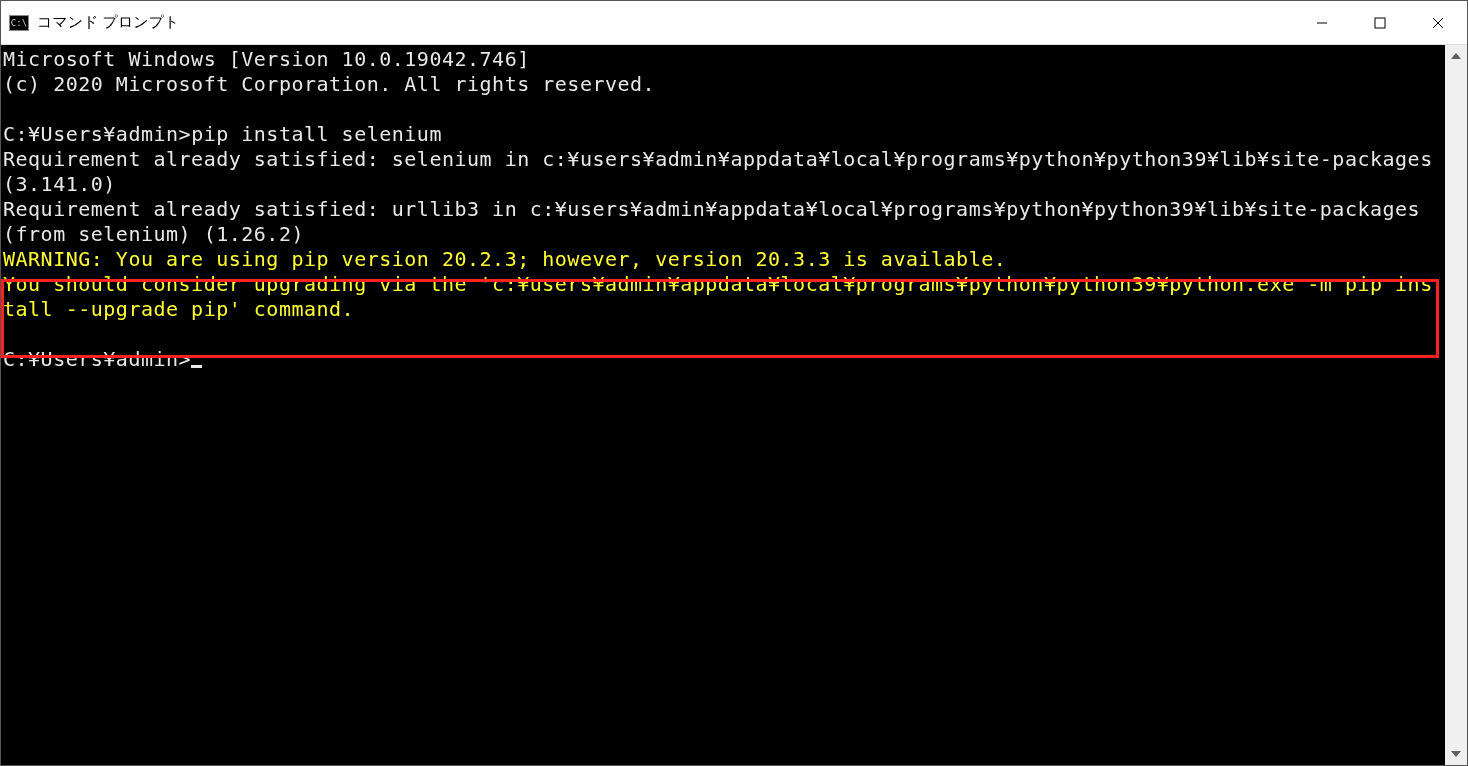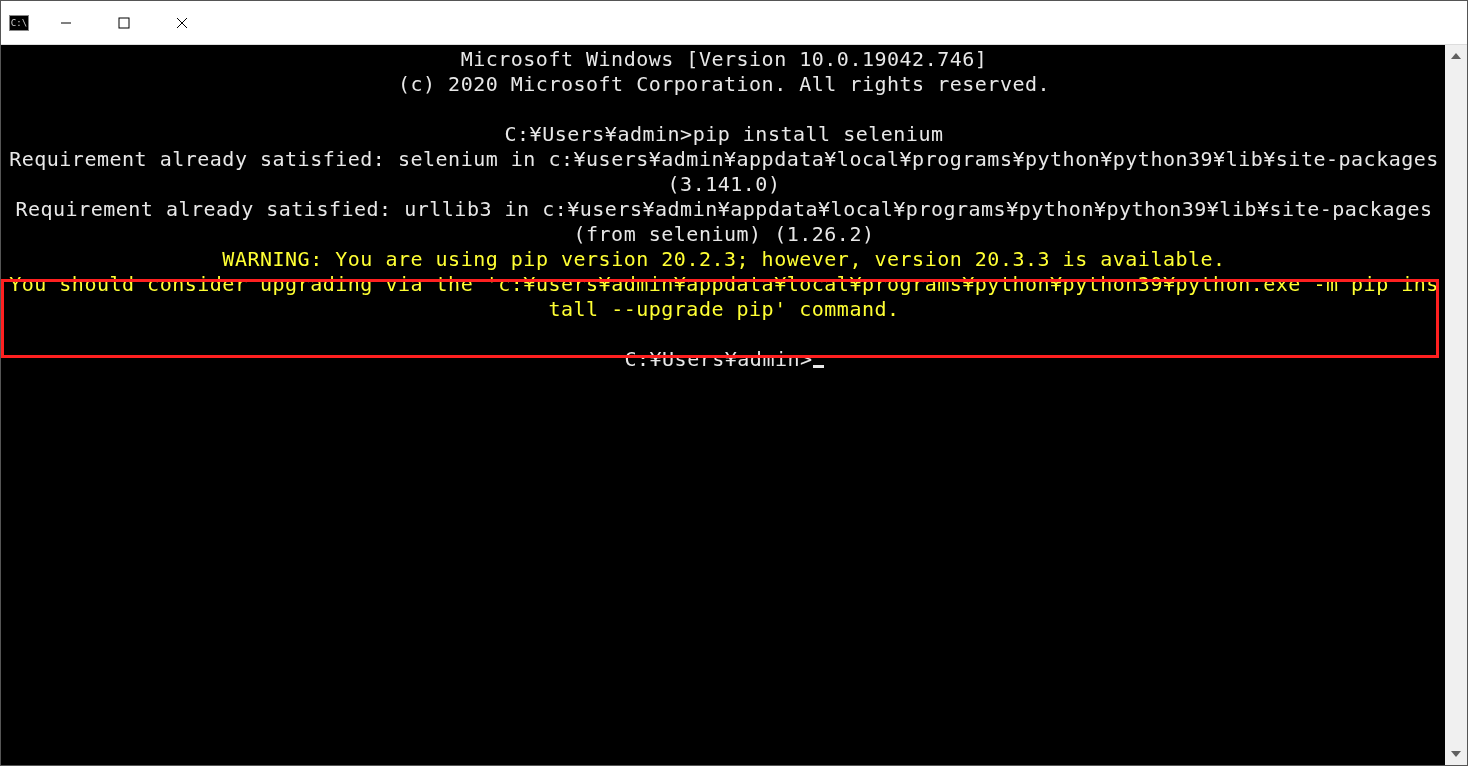--- a/index.html
+++ b/index.html
@@ -58,21 +58,20 @@
     font-size: 14px;
     color: #000;
     background: transparent;
   }
   .win-btn svg { stroke: #000; fill: none; stroke-width: 1; }
   .client {
     flex: 1;
     display: flex;
     background: #fca5a5;
     position: relative;
-    text-align: center;
   }
   .terminal {
     flex: 1;
     background: #000;
     color: #e8e8e8;
     font-family: "MS Gothic", "Consolas", monospace;
     font-size: 20px;
     line-height: 25px;
     white-space: pre-wrap;
     word-break: break-all;
@@ -114,20 +113,21 @@
     vertical-align: baseline;
     margin-bottom: -2px;
   }
 </style>
 </head>
 <body>
 
 <div class="window">
   <div class="titlebar">
     <div class="titlebar-icon">C:\</div>
+    <div class="titlebar-text">コマンド プロンプト</div>
     <div class="window-controls">
       <div class="win-btn">
         <svg width="12" height="12">
             <line x1="1" y1="6" x2="11" y2="6"></line>
           </svg>
       </div>
       <div class="win-btn">
         <svg width="12" height="12">
             <rect x="1" y="1" width="10" height="10"></rect>
           </svg>

